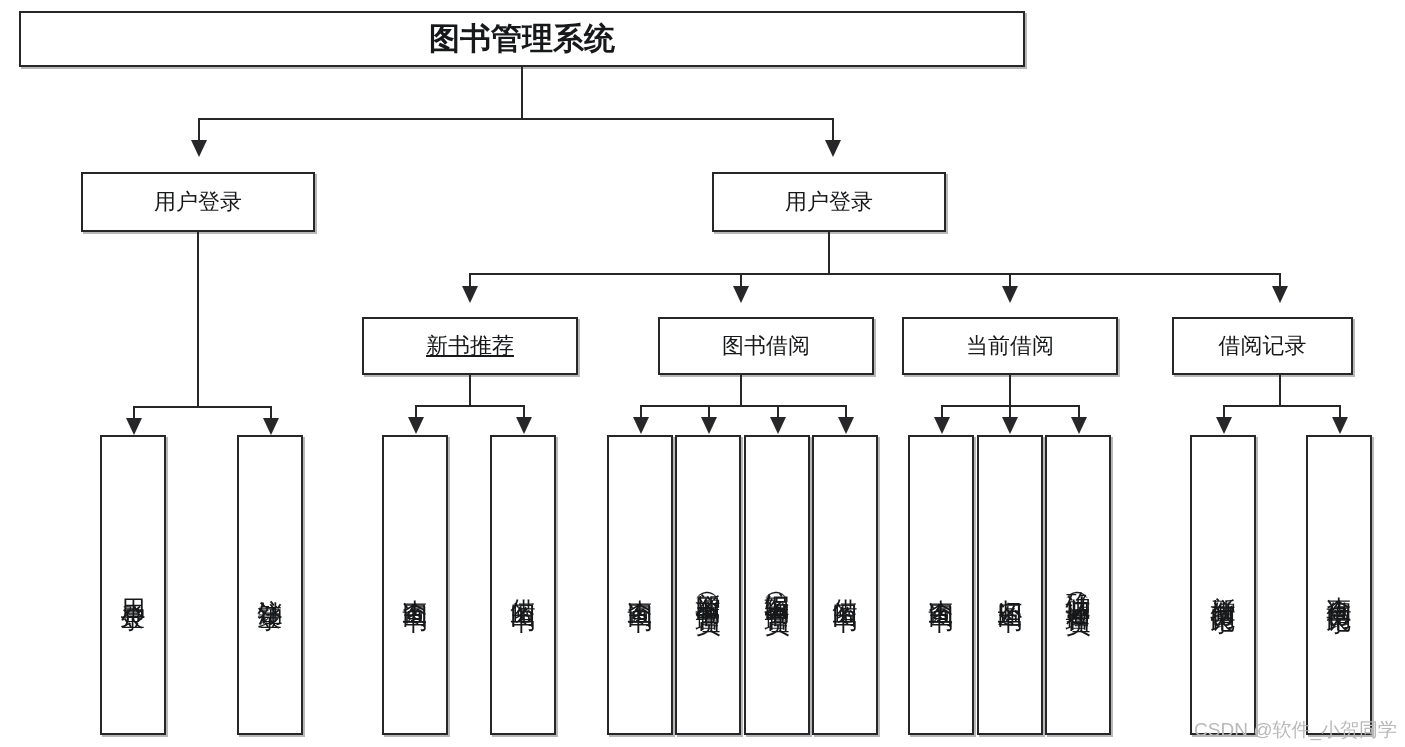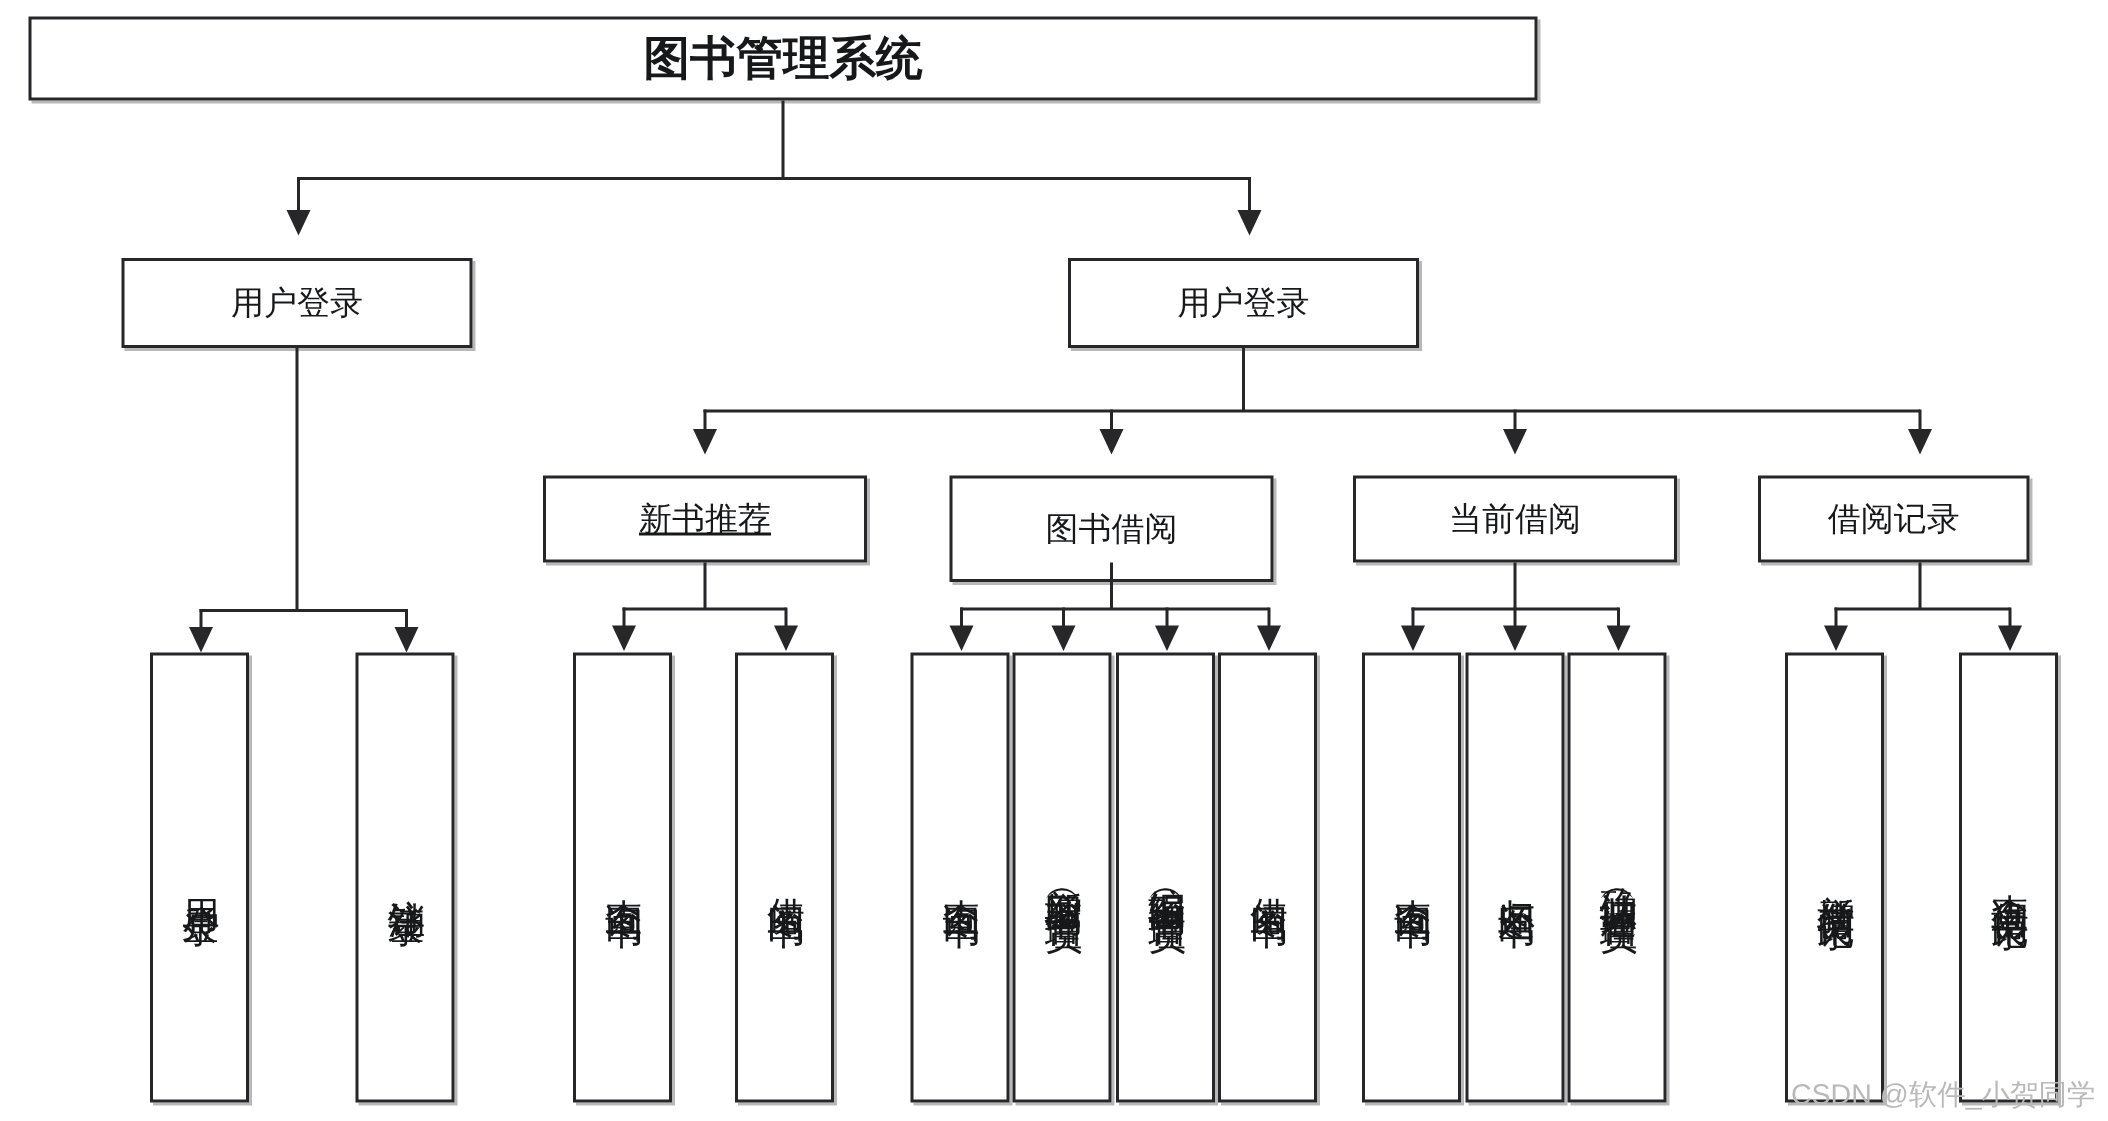--- a/index.html
+++ b/index.html
@@ -127,21 +127,21 @@
   <div class="edge v" style="left:1009px; top:273px; height:14px;"></div>
   <div class="edge v" style="left:1279px; top:273px; height:14px;"></div>
   <div class="arrow" style="left:462px; top:286px;"></div>
   <div class="arrow" style="left:733px; top:286px;"></div>
   <div class="arrow" style="left:1002px; top:286px;"></div>
   <div class="arrow" style="left:1272px; top:286px;"></div>
 
   <div class="node h" style="left:362px; top:317px; width:216px; height:58px;text-decoration:underline;">
     <span class="label">新书推荐</span>
   </div>
-  <div class="node h" style="left:633px; top:317px; width:216px; height:71px;">
+  <div class="node h" style="left:658px; top:317px; width:216px; height:58px;">
     <span class="label">图书借阅</span>
   </div>
   <div class="node h" style="left:902px; top:317px; width:216px; height:58px;">
     <span class="label">当前借阅</span>
   </div>
   <div class="node h" style="left:1172px; top:317px; width:181px; height:58px;">
     <span class="label">借阅记录</span>
   </div>
 
   <div class="edge v" style="left:469px; top:375px; height:31px;"></div>

